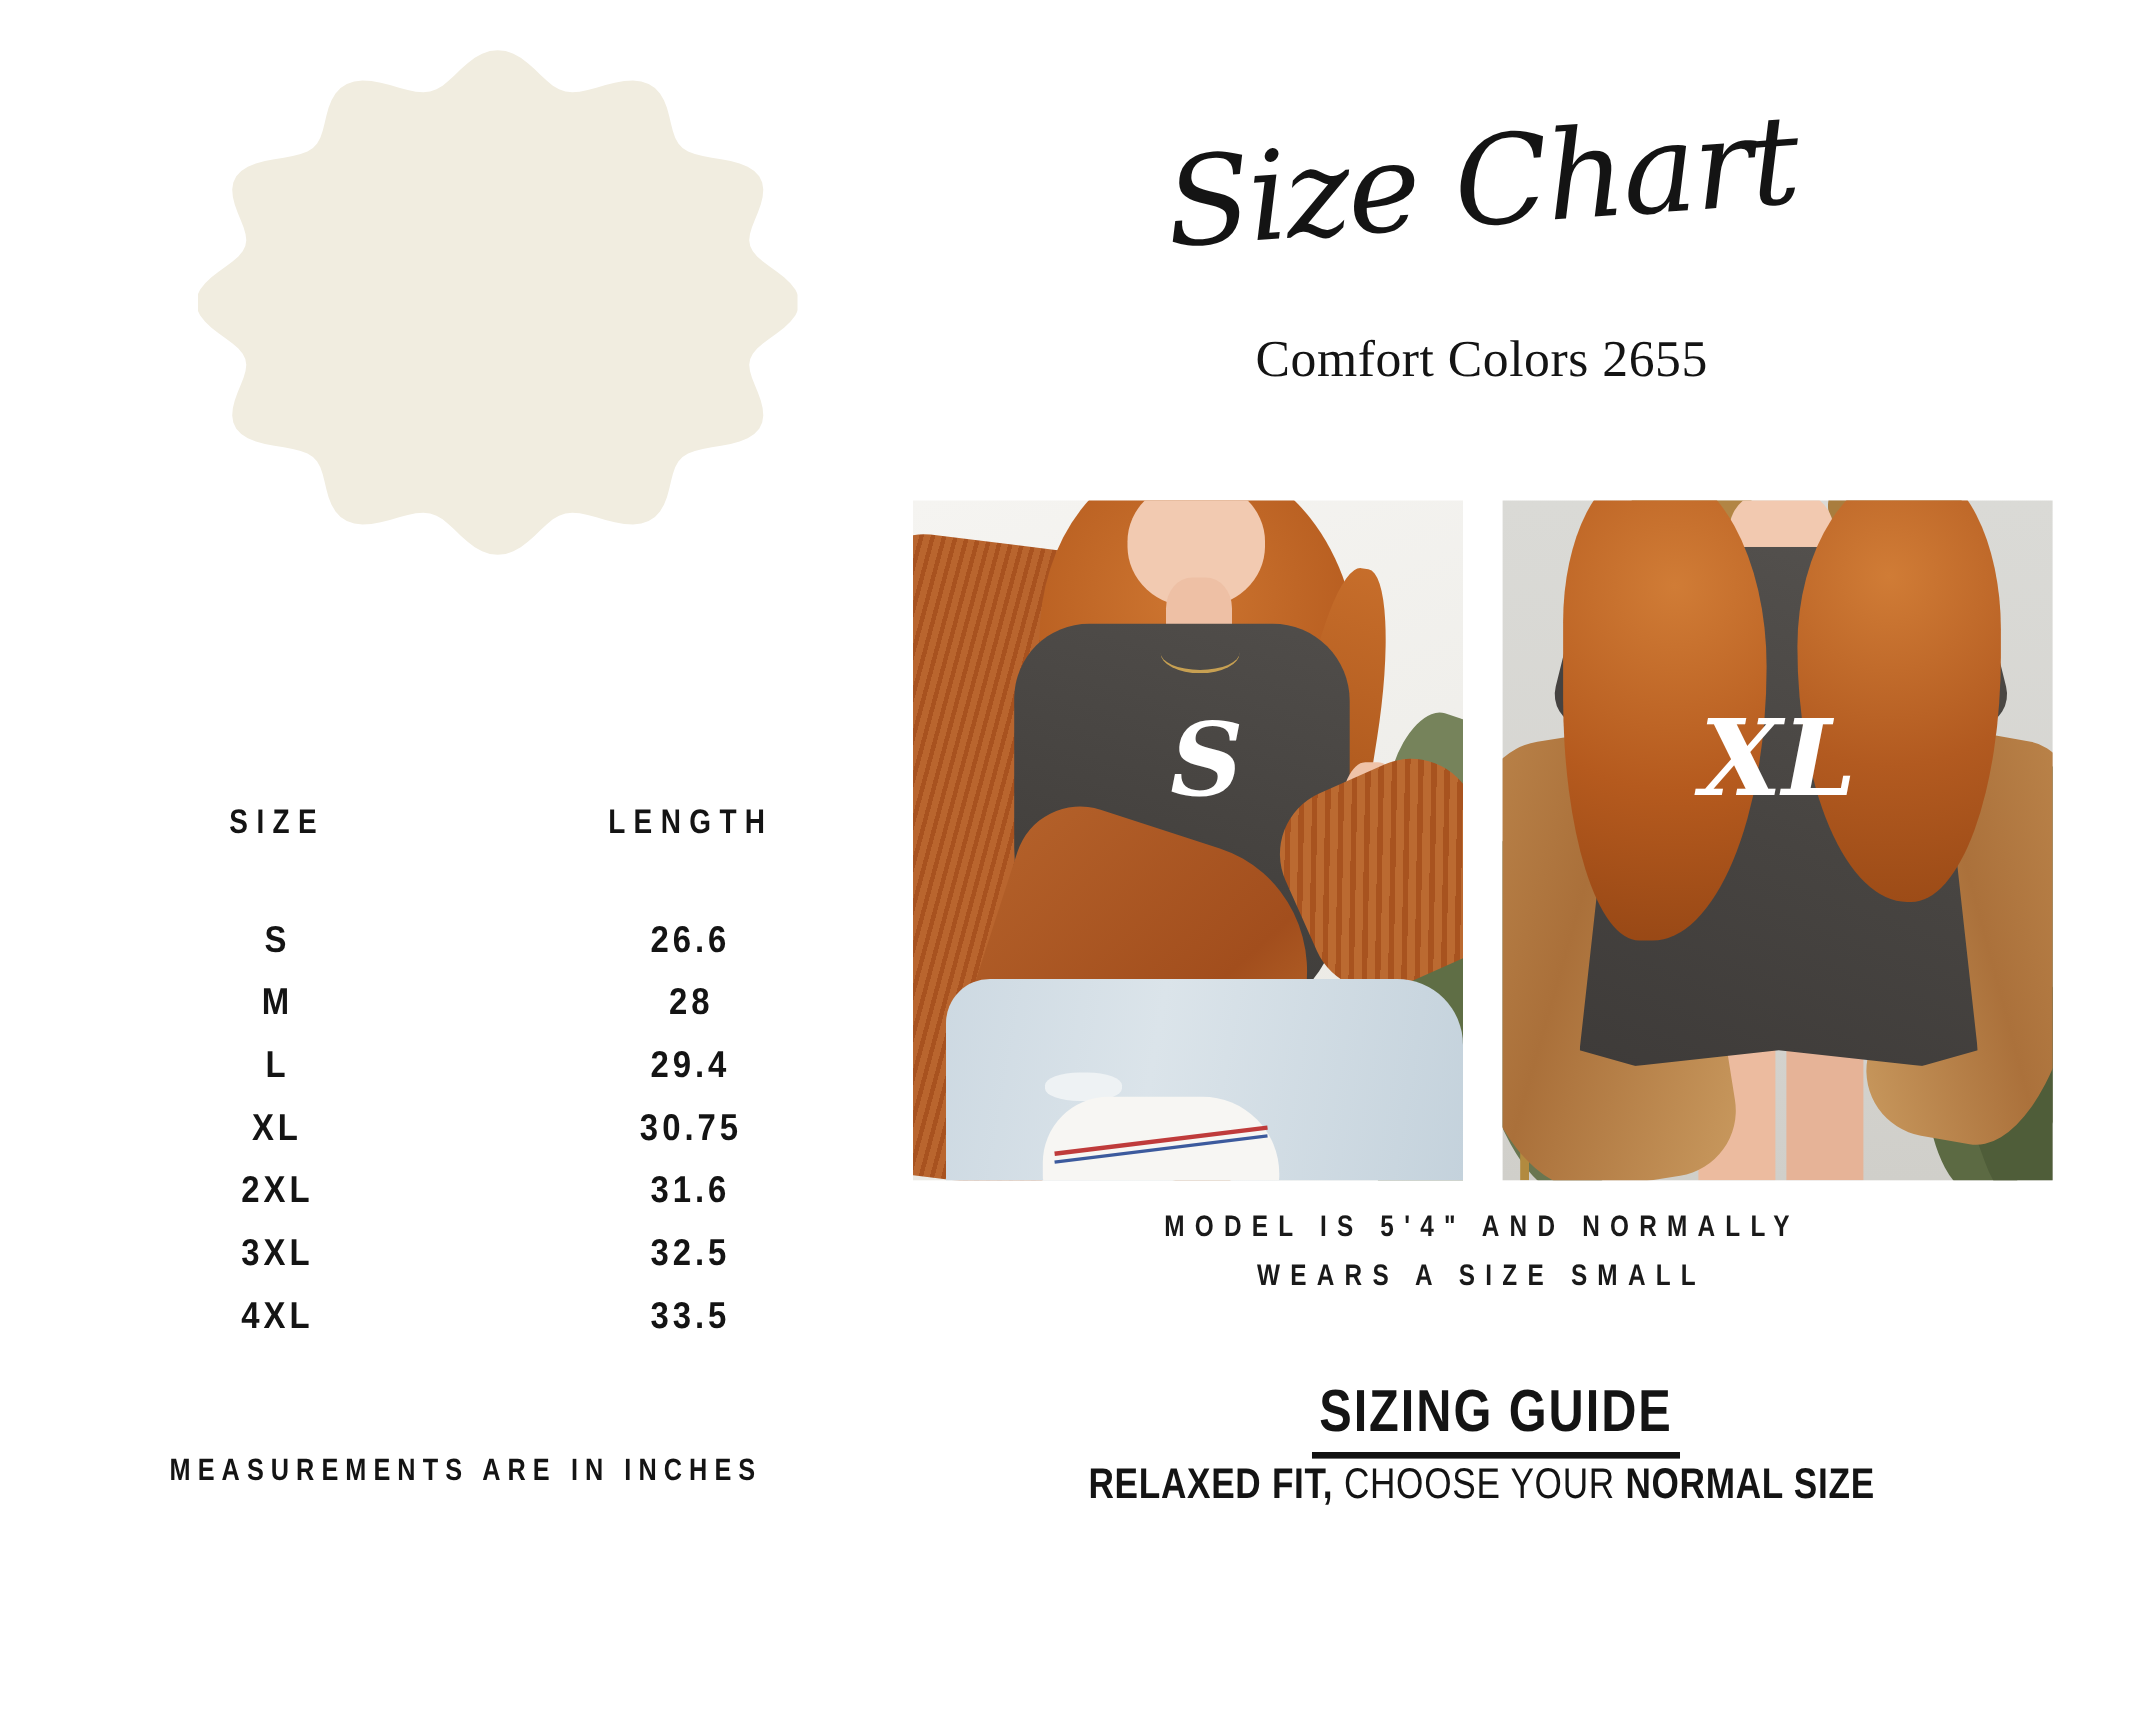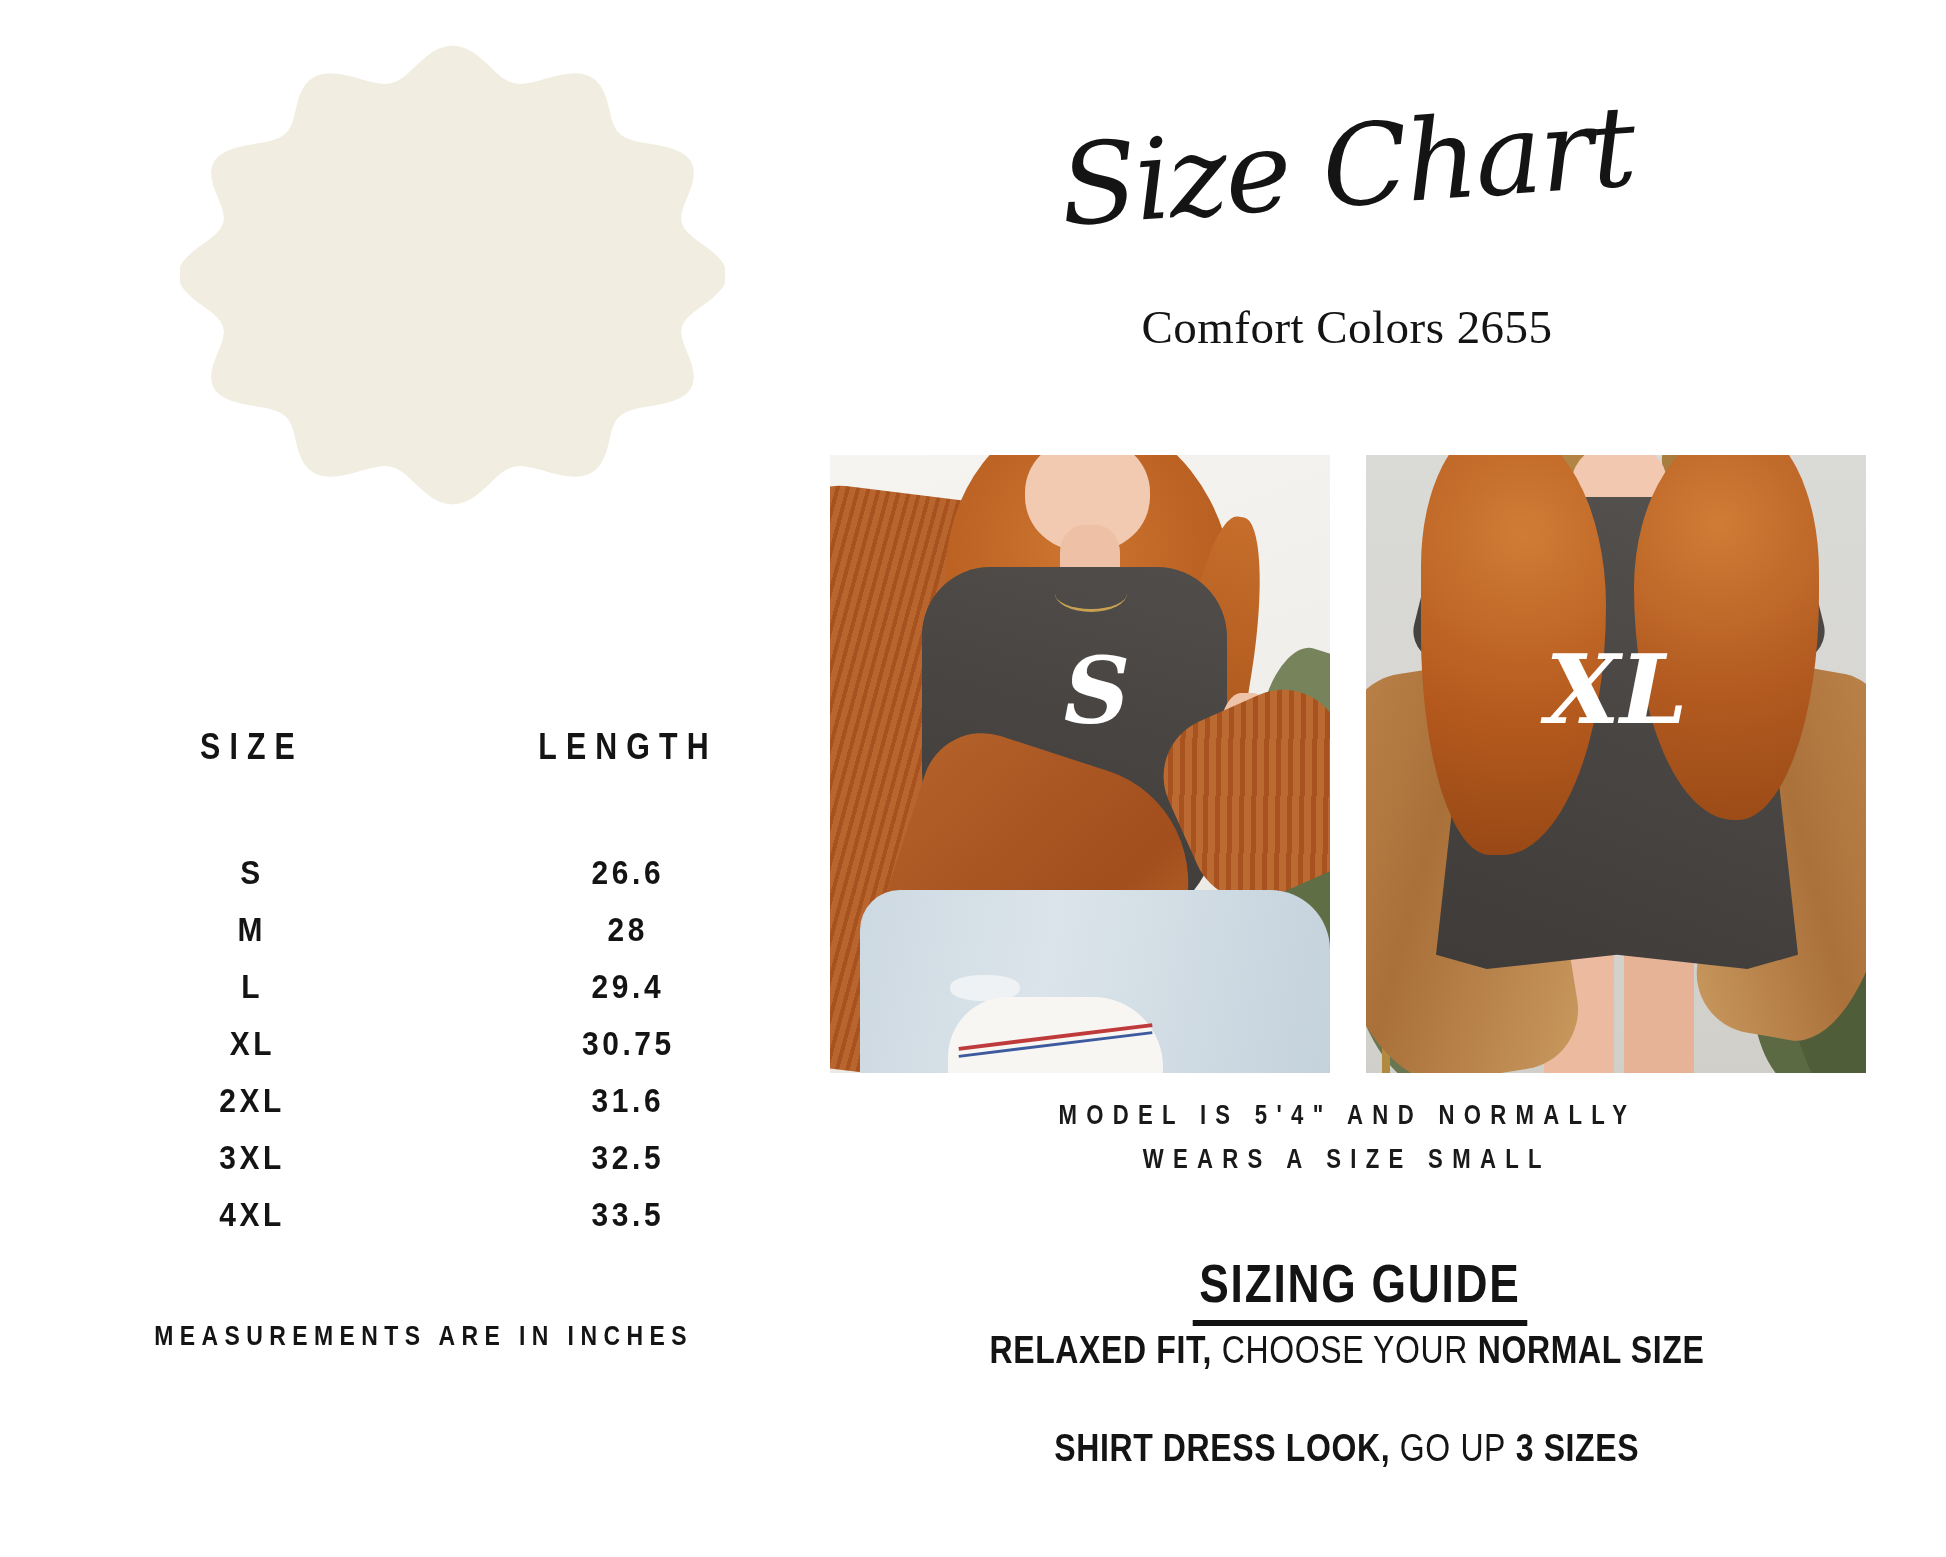--- a/index.html
+++ b/index.html
@@ -11,21 +11,21 @@
     position:relative;
     overflow:hidden;
   }
   #canvas{position:absolute;left:0;top:0;width:1946px;height:1557px;}
 
   
   .scallop{position:absolute;left:180px;top:45px;width:545px;height:460px;}
 
   
   .table-col{position:absolute;top:726px;transform:translateX(-50%);text-align:center;white-space:nowrap;}
-  .table-col .th{height:42px;line-height:42px;margin-bottom:76px;font-size:37px;font-weight:700;letter-spacing:0.30em;}
+  .table-col .th{height:42px;line-height:42px;margin-bottom:58px;font-size:31px;font-weight:700;letter-spacing:0.30em;}
   .table-col .td{height:57px;line-height:57px;font-size:34px;font-weight:600;letter-spacing:0.12em;}
   .cond{display:inline-block;transform:scaleX(0.82);transform-origin:center;}
   .cond2{display:inline-block;transform:scaleX(0.88);transform-origin:center;}
 
   .footnote{position:absolute;left:95px;top:1320px;width:655px;text-align:center;
     font-size:28px;font-weight:700;letter-spacing:0.28em;white-space:nowrap;}
 
   
   .title-script{position:absolute;left:847px;top:88px;width:1000px;text-align:center;
     font-family:"DejaVu Serif", serif;font-style:italic;font-weight:400;
@@ -196,17 +196,14 @@
     <span class="cond">WEARS A SIZE SMALL</span>
   </div>
 
   <div class="guide-heading">
     <span class="inner">SIZING GUIDE</span>
   </div>
 
   <div class="guide-line gl1">
     <span class="cond"><span class="b">RELAXED FIT,</span><span class="m">CHOOSE YOUR</span><span class="b">NORMAL SIZE</span></span>
   </div>
-  <div class="guide-line gl3">
-    <span class="cond"><span class="b">SHIRT DRESS LOOK,</span><span class="m">GO UP</span><span class="b">3 SIZES</span></span>
-  </div>
 
 </div>
 
 </body></html>

